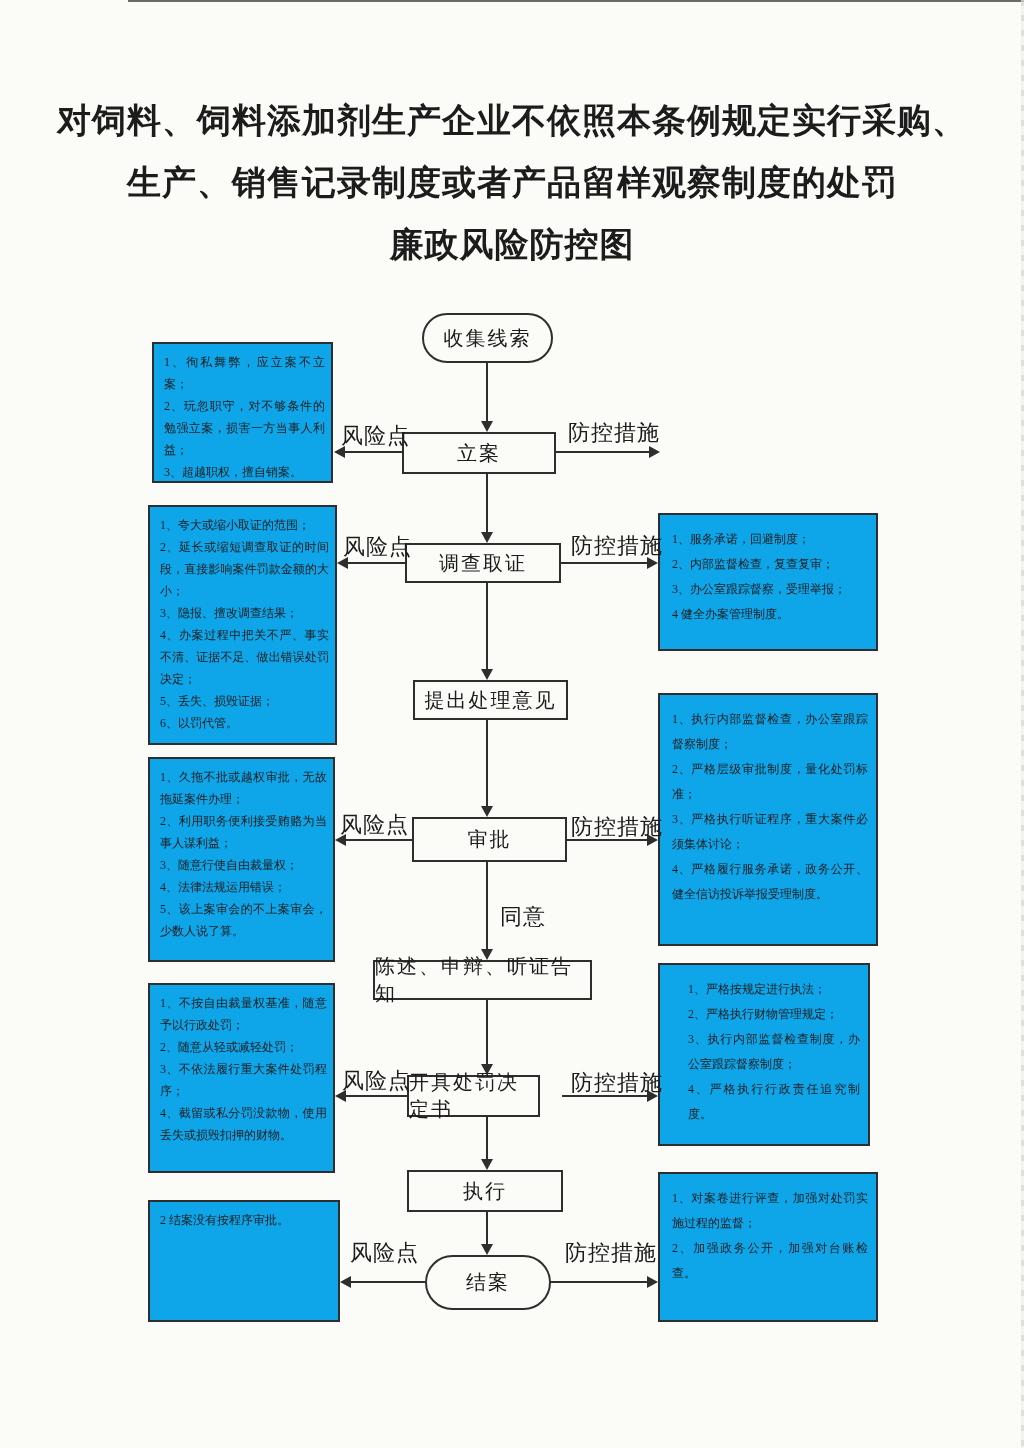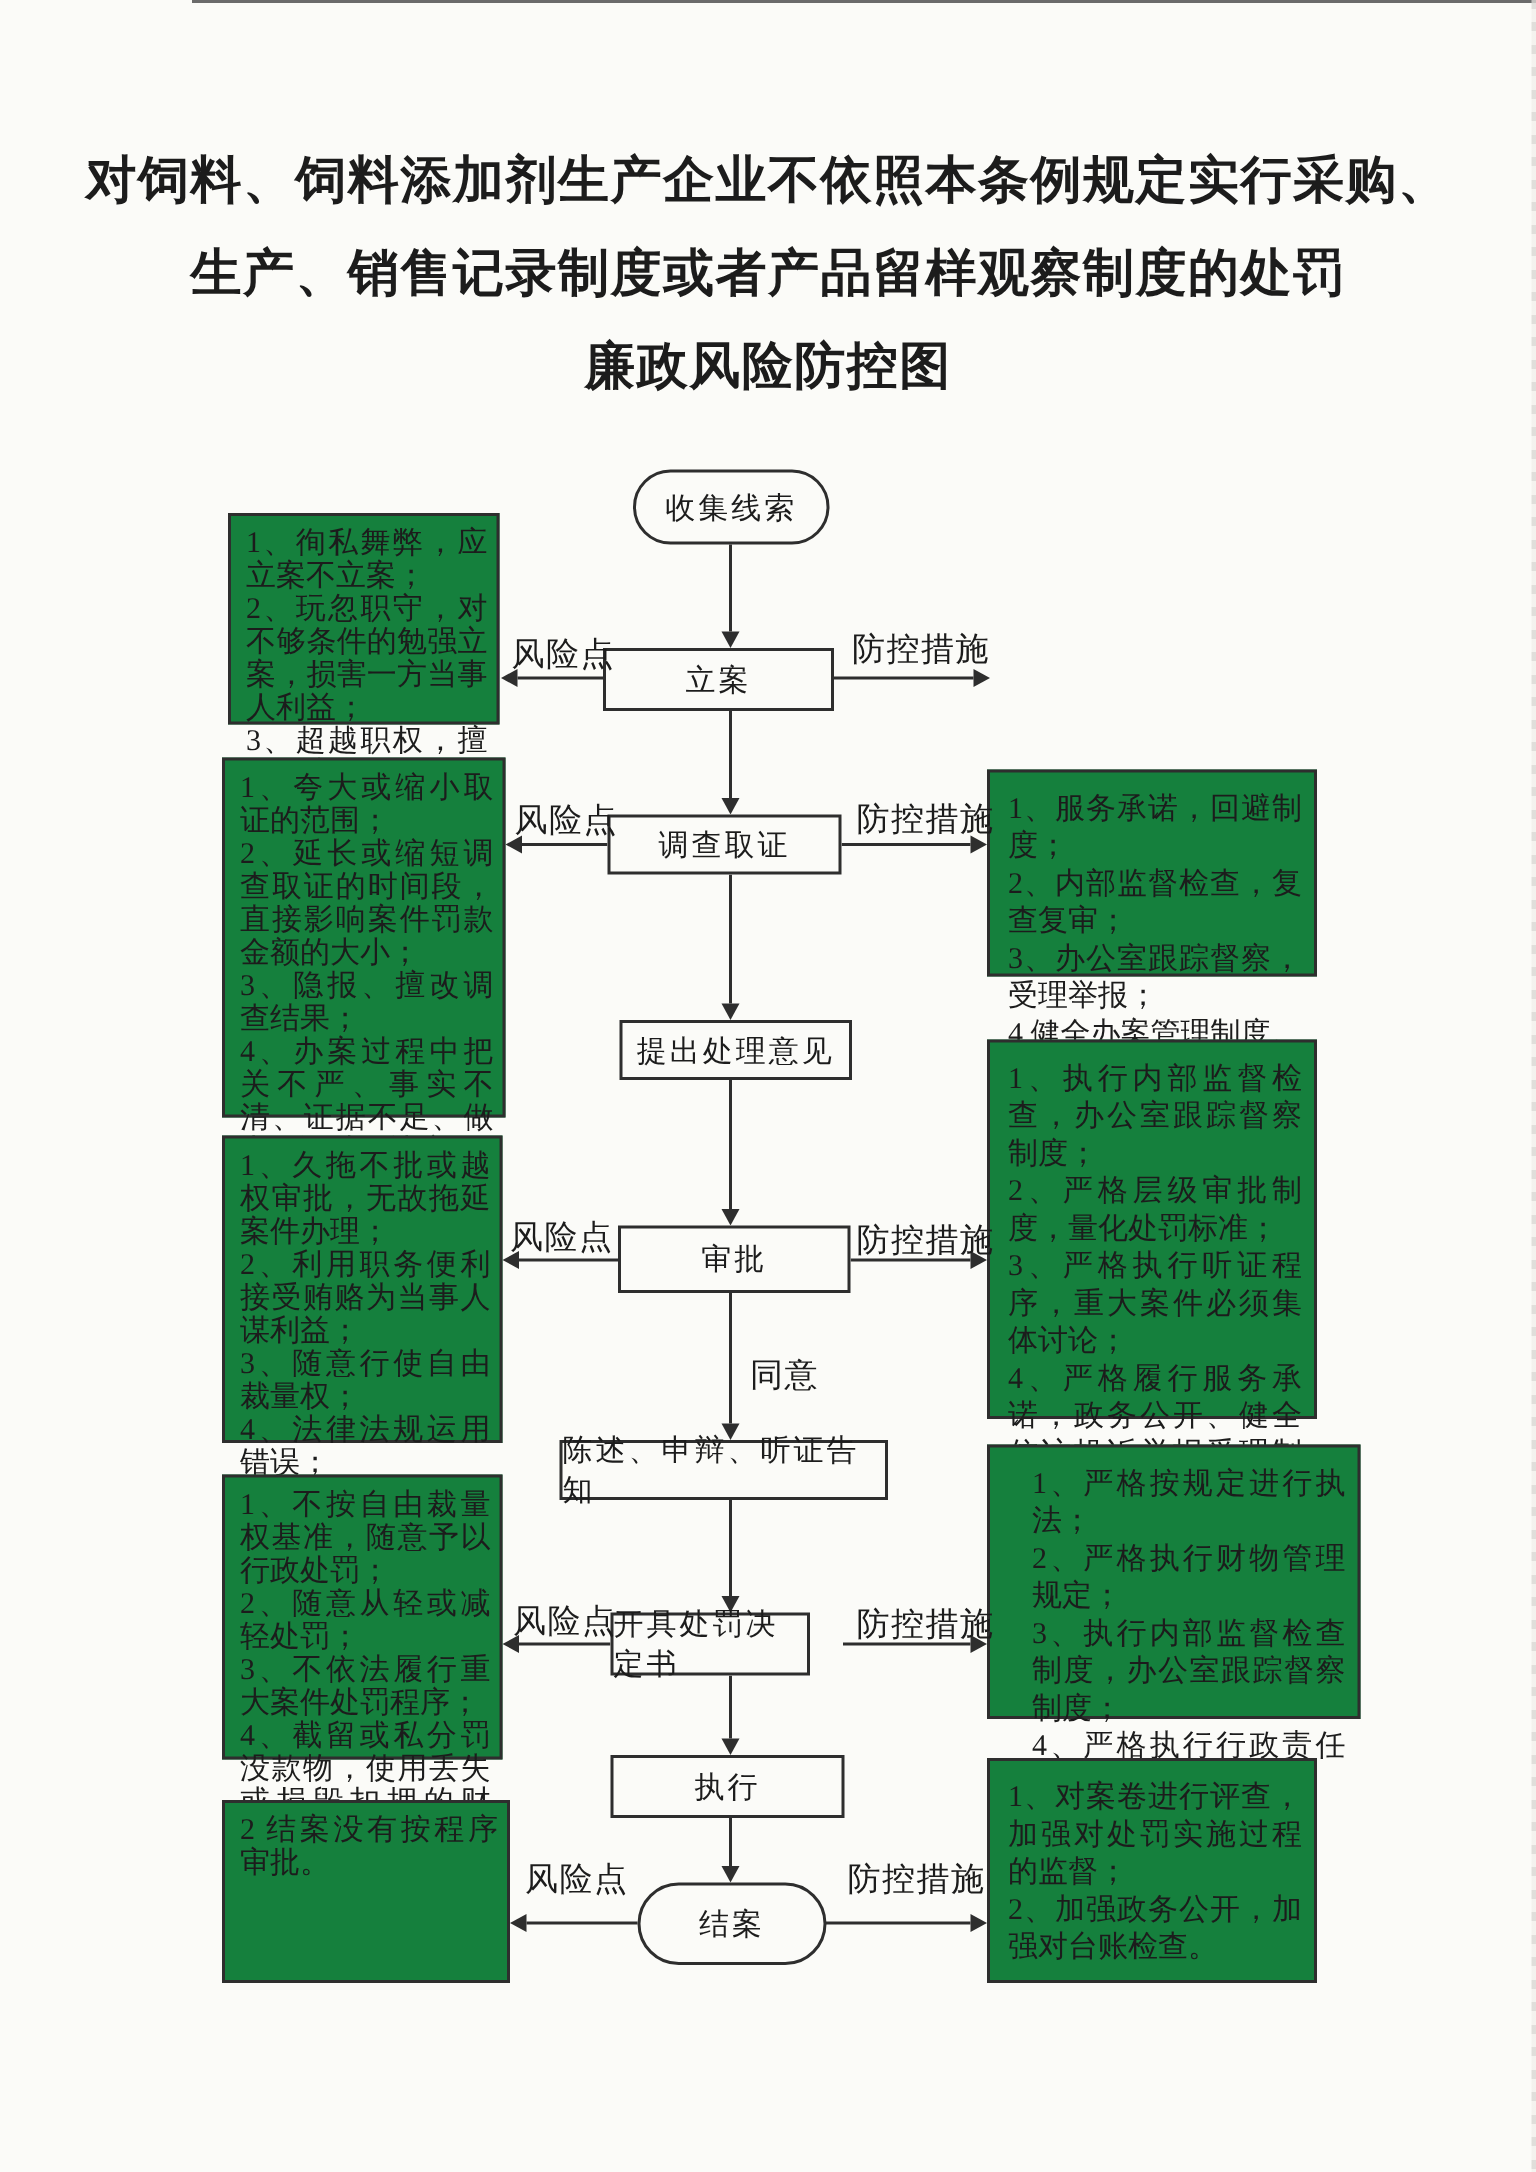--- a/index.html
+++ b/index.html
@@ -8,21 +8,21 @@
   .scan-top{position:absolute;top:0;left:128px;width:896px;height:2px;background:#6b6b6b;}
   .scan-right{position:absolute;top:0;right:0;width:3px;height:100%;
         background:repeating-linear-gradient(to bottom,#d9d7d3 0 6px,#f2f0ec 6px 15px);opacity:.8;}
   .title{position:absolute;top:90px;left:0;width:100%;text-align:center;
         font-weight:700;font-size:34px;line-height:62px;letter-spacing:1px;}
   .node{position:absolute;border:2px solid #2e2e2e;background:#fbfbf8;
         display:flex;align-items:center;justify-content:center;
         font-size:20px;letter-spacing:2px;box-sizing:border-box;z-index:2;}
   .oval{border-radius:28px;}
   .sidebox{position:absolute;border:2px solid #2e2e2e;box-sizing:border-box;
-        font-size:20px;background:#15803d;z-index:2;}
+        font-size:12px;background:#0ea5e9;z-index:2;}
   .sidebox p{margin:0;text-align:justify;}
   .left-box{padding:7px 6px 0 10px;line-height:22px;}
   .right-box{padding:12px 8px 0 12px;line-height:25px;}
   .vl{position:absolute;width:2px;background:#2e2e2e;}
   .hl{position:absolute;height:2px;background:#2e2e2e;}
   .ah{position:absolute;width:0;height:0;}
   .ah-down{border-left:6px solid transparent;border-right:6px solid transparent;border-top:11px solid #2e2e2e;}
   .ah-left{border-top:6px solid transparent;border-bottom:6px solid transparent;border-right:11px solid #2e2e2e;}
   .ah-right{border-top:6px solid transparent;border-bottom:6px solid transparent;border-left:11px solid #2e2e2e;}
   .alabel{position:absolute;font-size:22px;letter-spacing:1px;white-space:nowrap;z-index:3;}
@@ -156,21 +156,21 @@
     <p>2、内部监督检查，复查复审；</p>
     <p>3、办公室跟踪督察，受理举报；</p>
     <p>4 健全办案管理制度。</p>
   </div>
   <div class="sidebox right-box" style="left:658px;top:693px;width:220px;height:253px;">
     <p>1、执行内部监督检查，办公室跟踪督察制度；</p>
     <p>2、严格层级审批制度，量化处罚标准；</p>
     <p>3、严格执行听证程序，重大案件必须集体讨论；</p>
     <p>4、严格履行服务承诺，政务公开、健全信访投诉举报受理制度。</p>
   </div>
-  <div class="sidebox right-box" style="left:658px;top:963px;width:249px;height:183px;padding-left:28px;">
+  <div class="sidebox right-box" style="left:658px;top:963px;width:212px;height:183px;padding-left:28px;">
     <p>1、严格按规定进行执法；</p>
     <p>2、严格执行财物管理规定；</p>
     <p>3、执行内部监督检查制度，办公室跟踪督察制度；</p>
     <p>4、严格执行行政责任追究制度。</p>
   </div>
   <div class="sidebox right-box" style="left:658px;top:1172px;width:220px;height:150px;">
     <p>1、对案卷进行评查，加强对处罚实施过程的监督；</p>
     <p>2、加强政务公开，加强对台账检查。</p>
   </div>
 </div>

